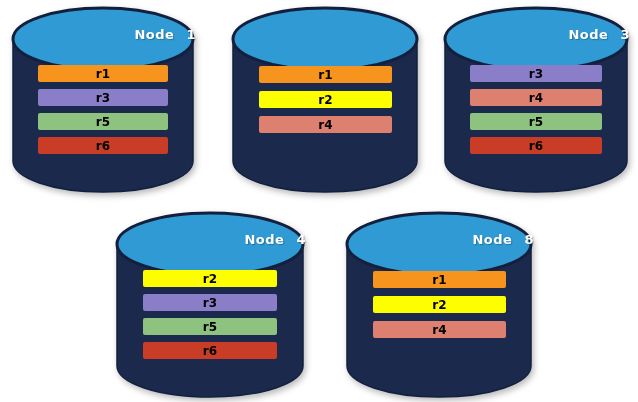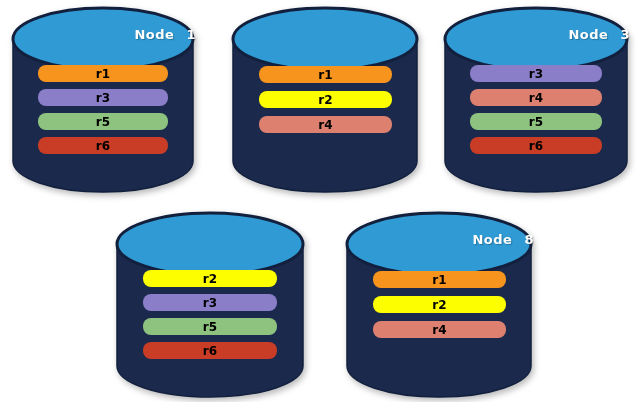--- a/index.html
+++ b/index.html
@@ -36,21 +36,21 @@
     font-weight: 700;
     font-size: 13px;
     letter-spacing: 0.5px;
     word-spacing: 7px;
     text-shadow: 1px 1px 1px rgba(0,0,0,0.25);
     z-index: 3;
   }
   .replica-bar {
     position: absolute;
     height: 17px;
-    border-radius: 8px;
+    border-radius: 2px;
     z-index: 2;
     display: flex;
     align-items: center;
     justify-content: center;
   }
   .replica-label {
     color: #000000;
     font-family: "DejaVu Sans", sans-serif;
     font-weight: 700;
     font-size: 12px;
@@ -112,20 +112,21 @@
       </div>
       <div class="replica-bar" style="background: rgb(201, 61, 38); width: 132px; left: 28px; top: 132px;">
         <span class="replica-label">r6</span>
       </div>
     </div>
     <div class="node" style="left: 114px; top: 210px; width: 192px;">
       <svg width="192" height="192">
         <path d="M 3 34 L 3 156 A 93 31 0 0 0 189 156 L 189 34 Z" fill="#1B2A4C" stroke="#12203E" stroke-width="1.5"></path>
         <ellipse cx="96" cy="34" rx="93" ry="31" fill="#2F9AD3" stroke="#12203E" stroke-width="3"></ellipse>
       </svg>
+      <div class="node-title">Node 4</div>
       <div class="replica-bar" style="background: rgb(253, 255, 0); width: 134px; left: 29px; top: 60px;">
         <span class="replica-label">r2</span>
       </div>
       <div class="replica-bar" style="background: rgb(139, 126, 200); width: 134px; left: 29px; top: 84px;">
         <span class="replica-label">r3</span>
       </div>
       <div class="replica-bar" style="background: rgb(141, 195, 127); width: 134px; left: 29px; top: 108px;">
         <span class="replica-label">r5</span>
       </div>
       <div class="replica-bar" style="background: rgb(201, 61, 38); width: 134px; left: 29px; top: 132px;">

